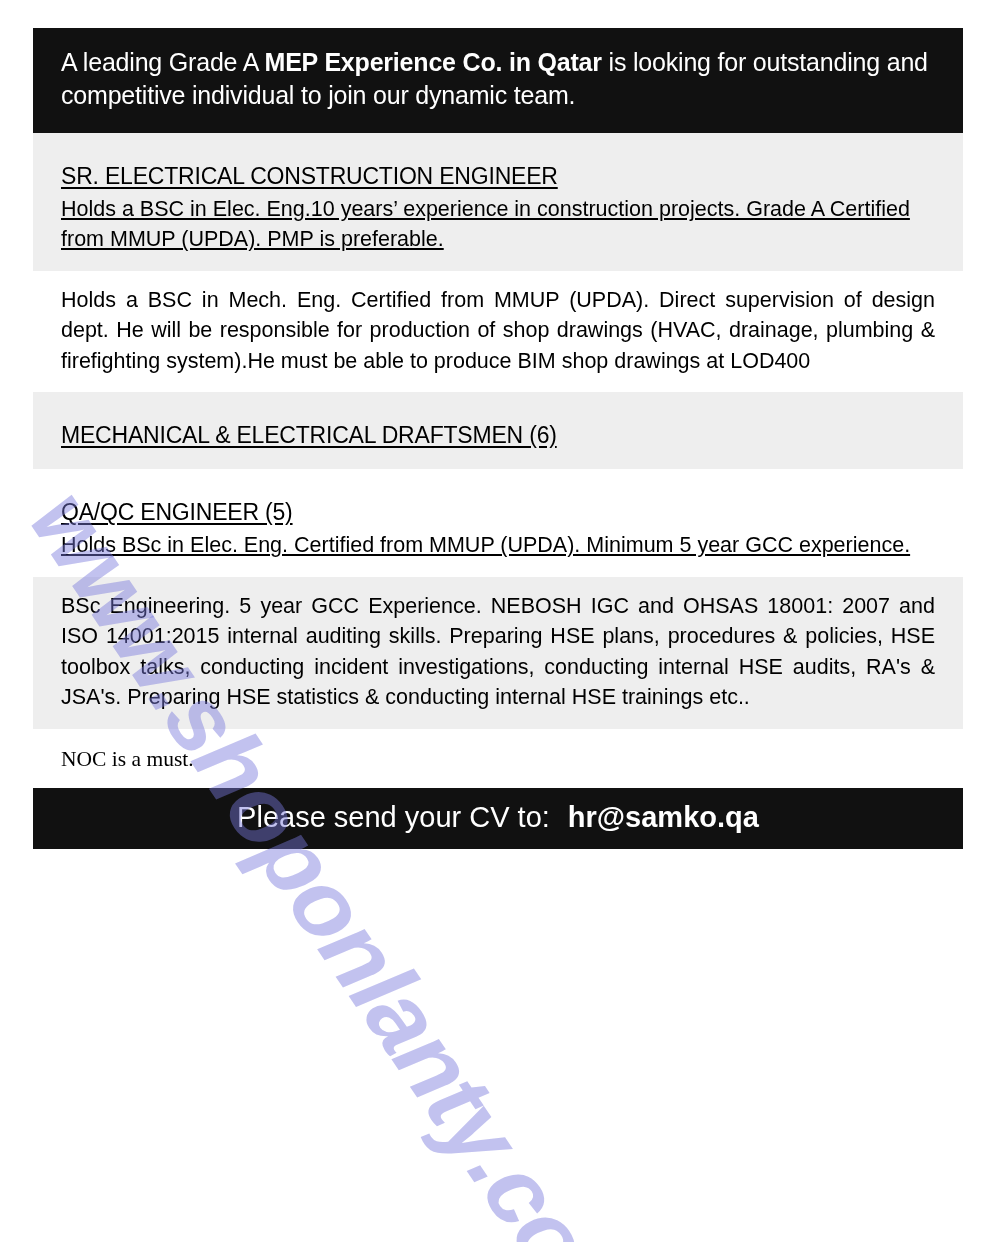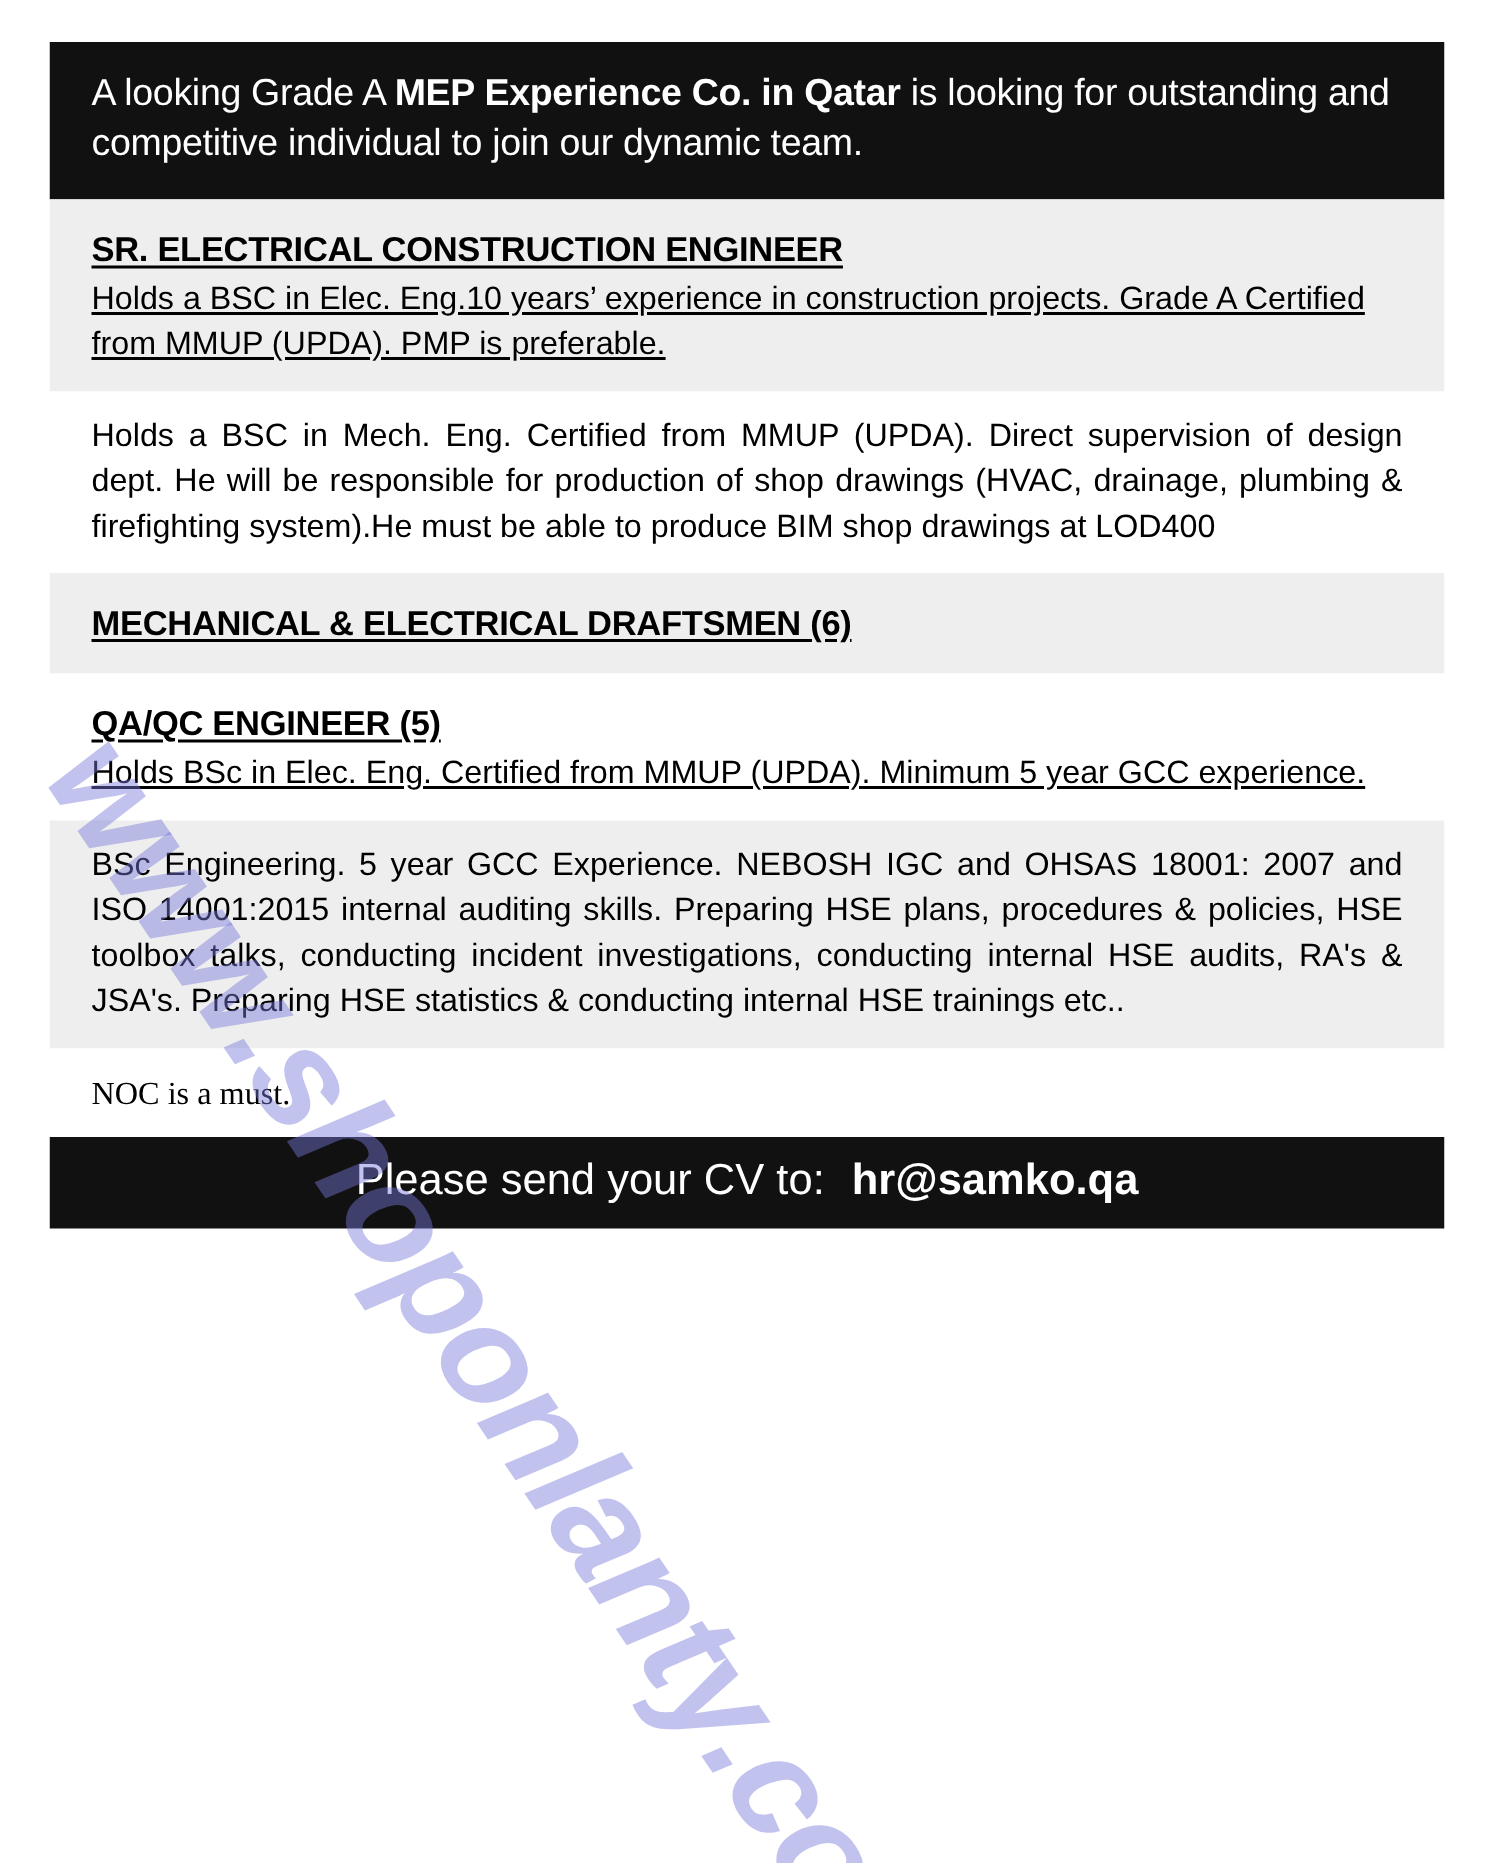--- a/index.html
+++ b/index.html
@@ -53,23 +53,23 @@
     padding: 14px 28px 16px 28px;
     box-sizing: border-box;
   }
   .job.shade {
     background: #eeeeee;
   }
   .job.plain {
     background: #ffffff;
   }
   .job-title {
-    margin: 6px 0 4px 0;
+    margin: 16px 0 4px 0;
     font-size: 23px;
-    font-weight: bold;
+    font-weight: normal;
     color: #000000;
     text-decoration: underline;
     text-underline-offset: 3px;
     letter-spacing: -0.2px;
   }
   .job-desc {
     margin: 0;
     font-size: 21.5px;
     line-height: 1.42;
     color: #000000;
@@ -130,21 +130,21 @@
     transform-origin: left top;
     letter-spacing: -2px;
   }
 </style>
 </head>
 <body>
 
 <div class="ad">
 
   <div class="ad-header">
-    <p><span>A looking Grade A </span><span class="strong">MEP Experience Co. in Qatar</span><span> is looking for outstanding and competitive individual to join our dynamic team.</span></p>
+    <p><span>A leading Grade A </span><span class="strong">MEP Experience Co. in Qatar</span><span> is looking for outstanding and competitive individual to join our dynamic team.</span></p>
   </div>
 
   <div class="ad-body">
 
     <div class="job shade">
       <h2 class="job-title">SR. ELECTRICAL CONSTRUCTION ENGINEER</h2>
       <p class="job-desc nojustify">Holds a BSC in Elec. Eng.10 years’ experience in construction projects. Grade A Certified from MMUP (UPDA). PMP is preferable.</p>
     </div>
 
     <div class="job plain">

